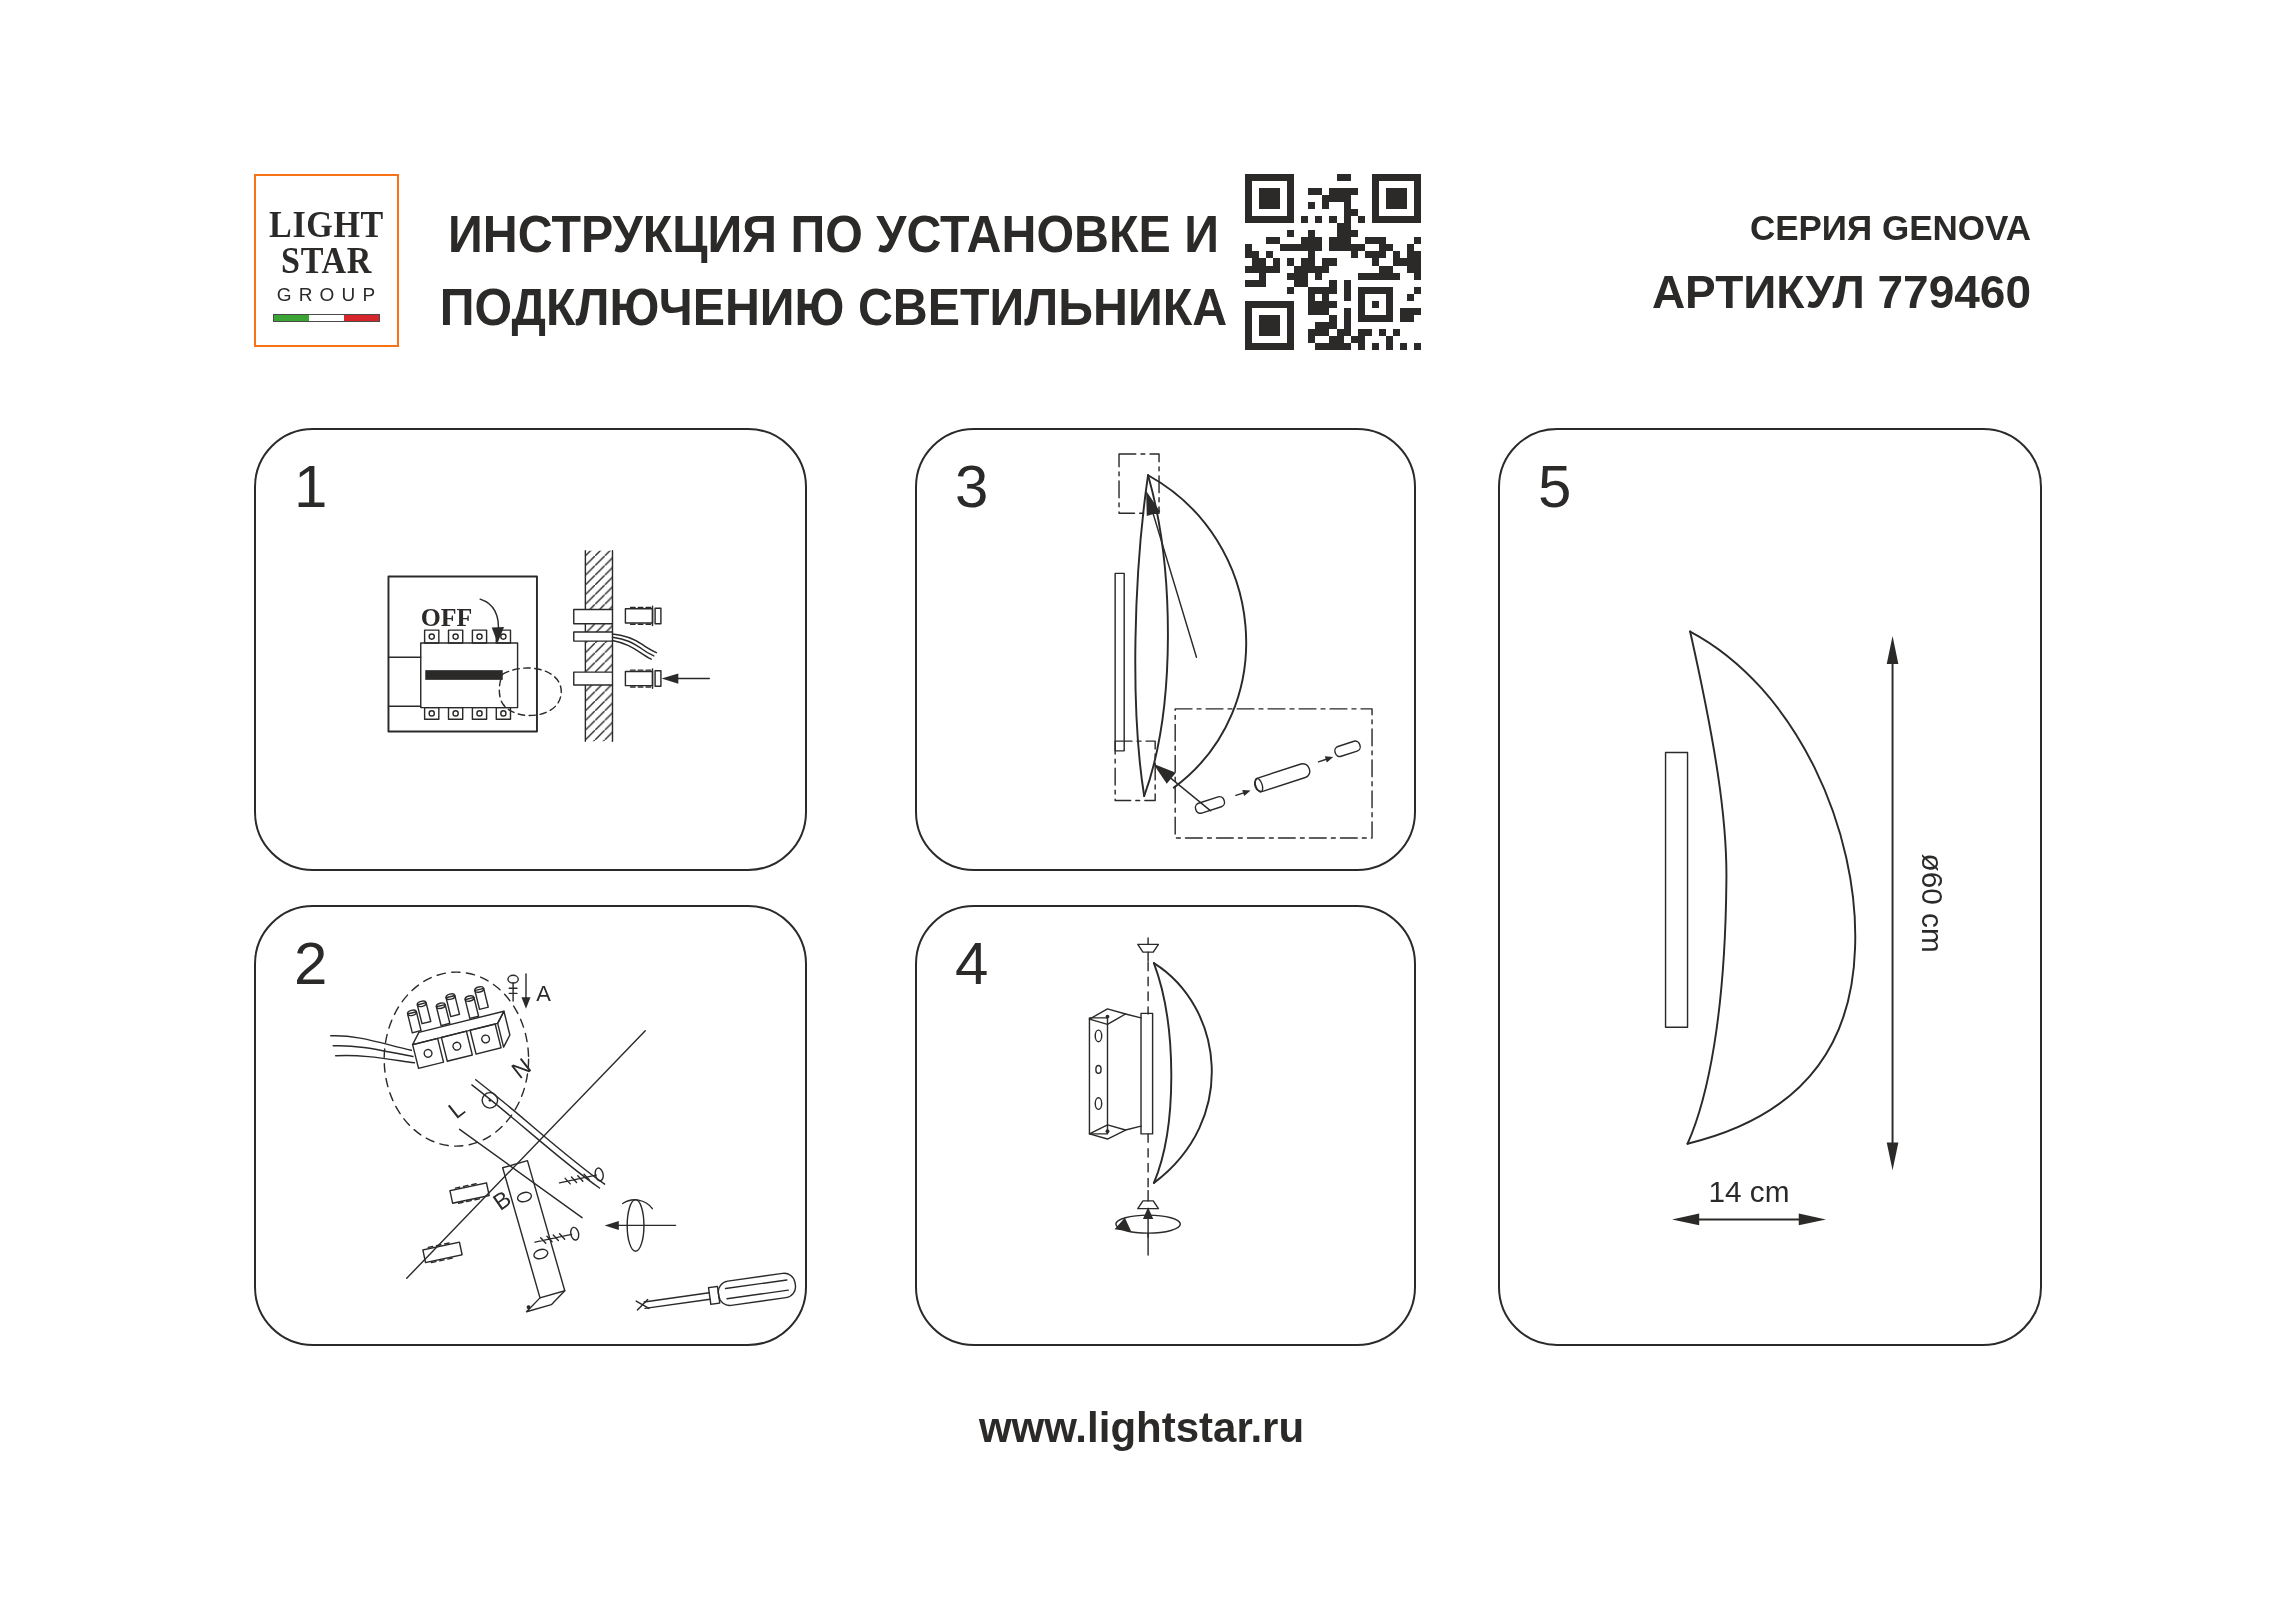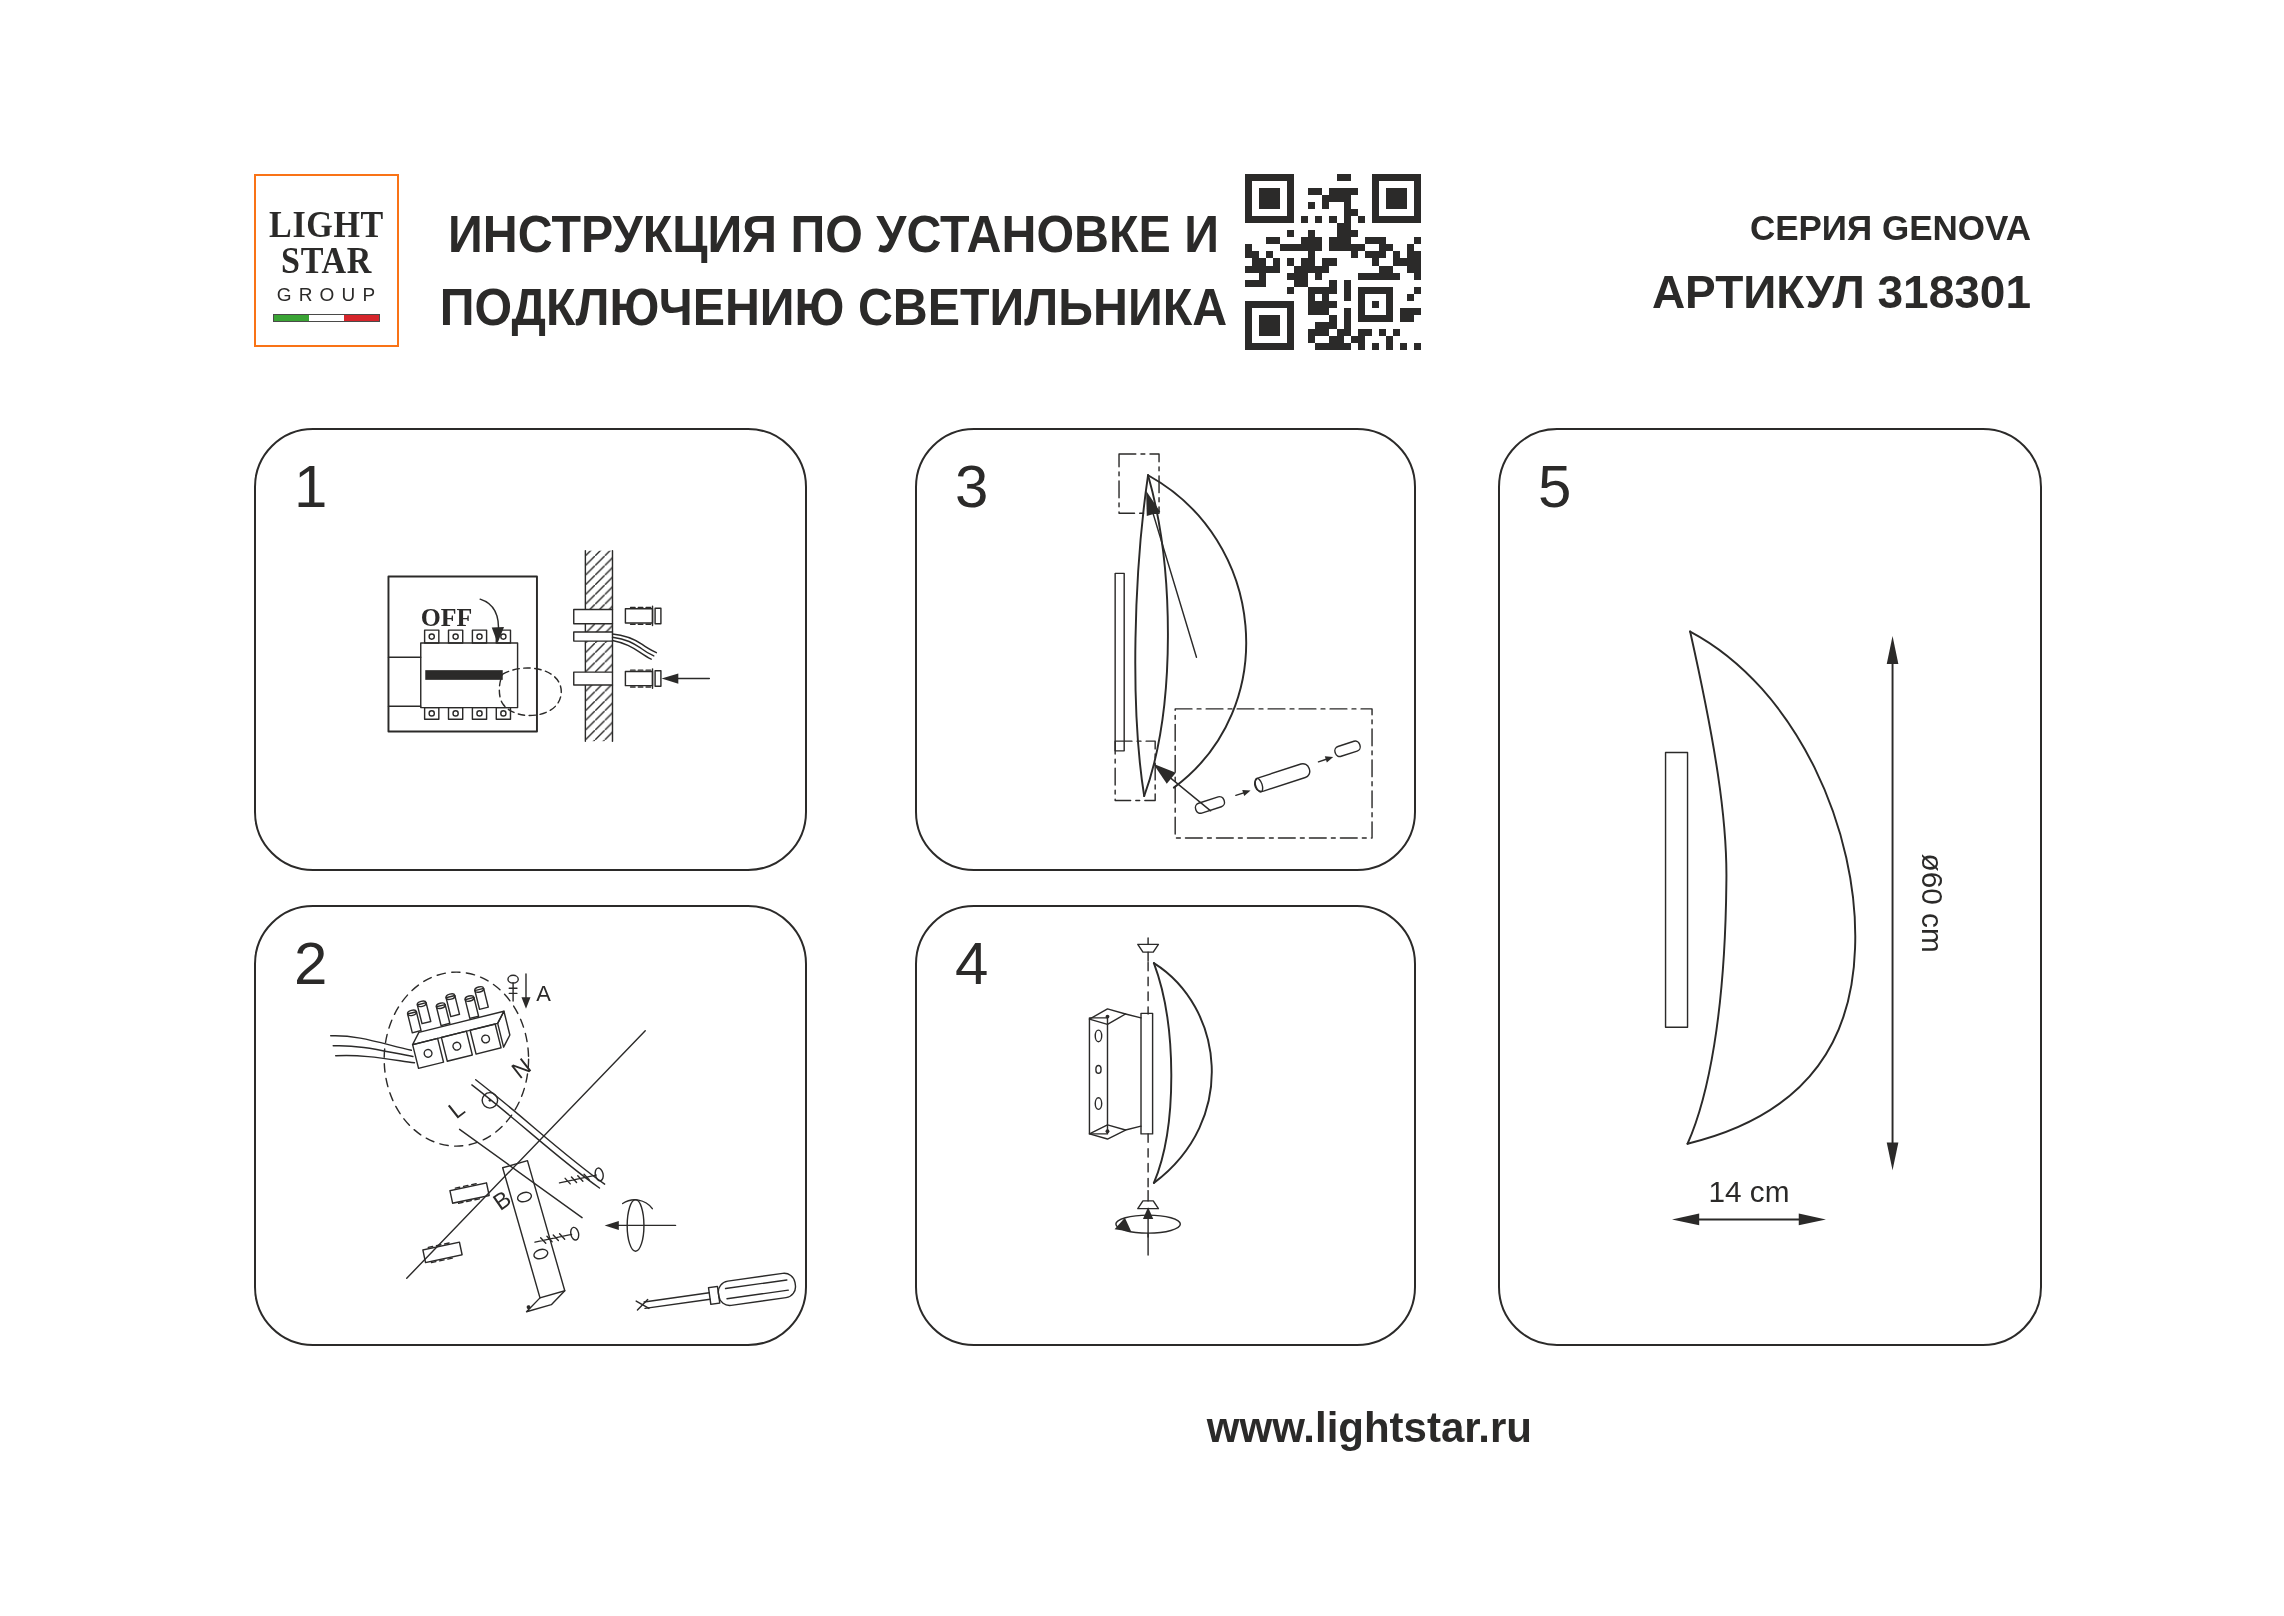--- a/index.html
+++ b/index.html
@@ -32,21 +32,21 @@
   .panel svg{position:absolute;left:0;top:0;width:100%;height:100%;}
   
   .s{stroke:#2b2a29;fill:none;stroke-width:3;stroke-linecap:round;stroke-linejoin:round;}
   .thin{stroke-width:2.2;}
   .f{fill:#2b2a29;stroke:none;}
   .wf{fill:#ffffff;}
   .dash{stroke-dasharray:13 10;}
   .dashdot{stroke-dasharray:26 8 6 8;}
   .t{fill:#2b2a29;font-family:"Liberation Sans",sans-serif;}
   .serif{font-family:"Liberation Serif",serif;font-weight:bold;}
-  .footer{position:absolute;left:751px;top:1404px;width:781px;text-align:right;
+  .footer{position:absolute;left:751px;top:1404px;width:781px;text-align:center;
           font-size:42px;font-weight:bold;}
 </style>
 </head>
 <body>
 
 <div class="sheet">
 
   <div class="logo-box">
     <div class="logo-word">LIGHT</div>
     <div class="logo-word">STAR</div>
@@ -244,21 +244,21 @@
         <rect x="16" y="24" width="1" height="1" fill="#2b2a29"></rect>
         <rect x="18" y="24" width="1" height="1" fill="#2b2a29"></rect>
         <rect x="20" y="24" width="1" height="1" fill="#2b2a29"></rect>
         <rect x="22" y="24" width="1" height="1" fill="#2b2a29"></rect>
         <rect x="24" y="24" width="1" height="1" fill="#2b2a29"></rect>
       </svg>
   </div>
 
   <div class="right-head">
     <div class="series">СЕРИЯ GENOVA</div>
-    <div class="article">АРТИКУЛ 318301</div>
+    <div class="article">АРТИКУЛ 779460</div>
   </div>
 
   <div class="panel" id="p1">
     <div class="num">1</div>
     <svg viewBox="0 0 850 680">
       <defs>
         <pattern id="hat" width="15" height="15" patternUnits="userSpaceOnUse">
           <path d="M0,15 L15,0" stroke="#2b2a29" stroke-width="2.2"></path>
         </pattern>
       </defs>

